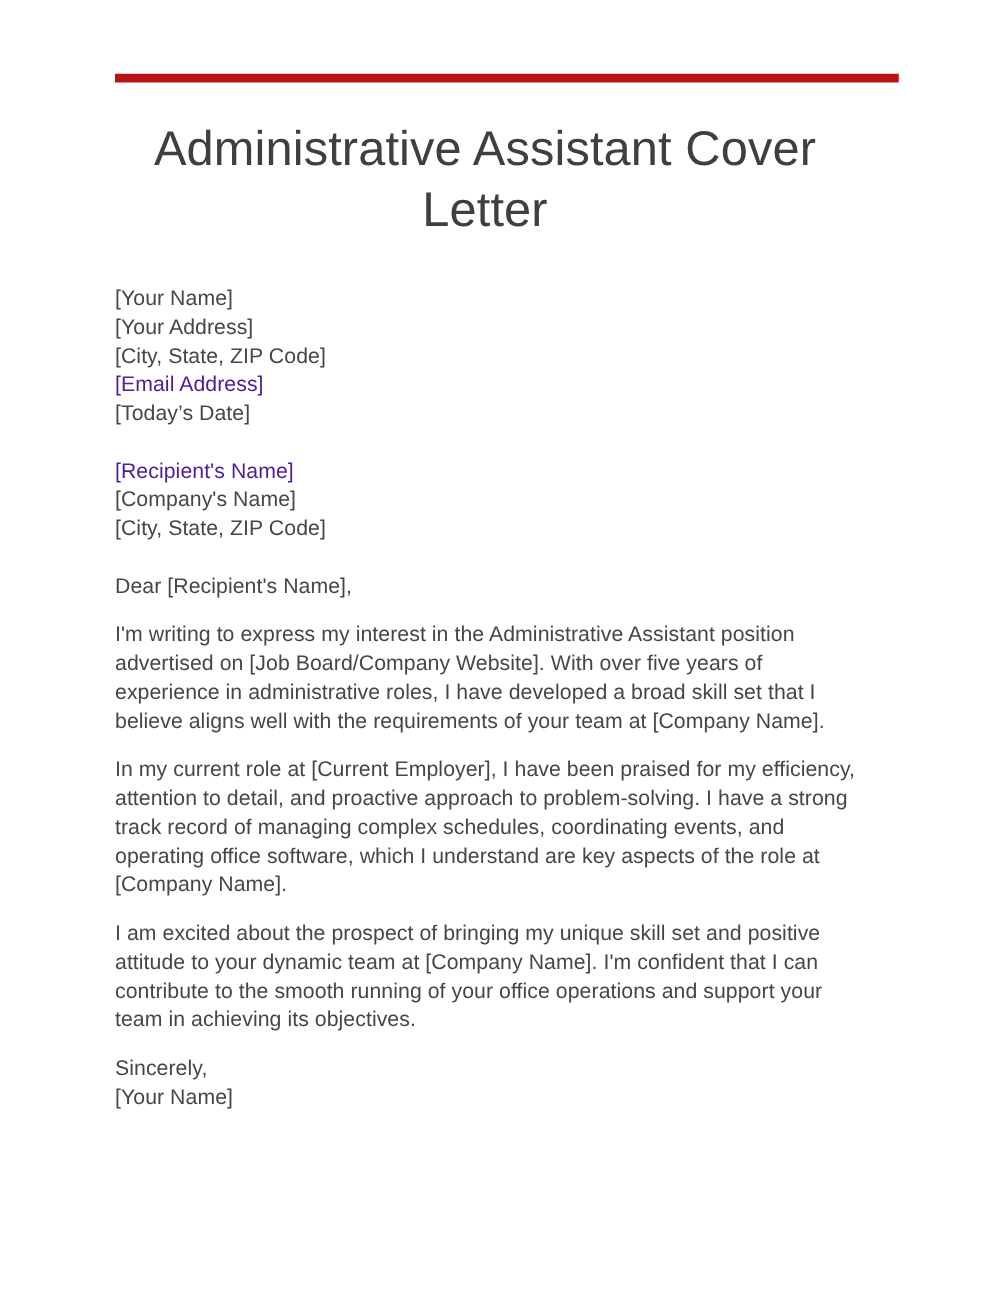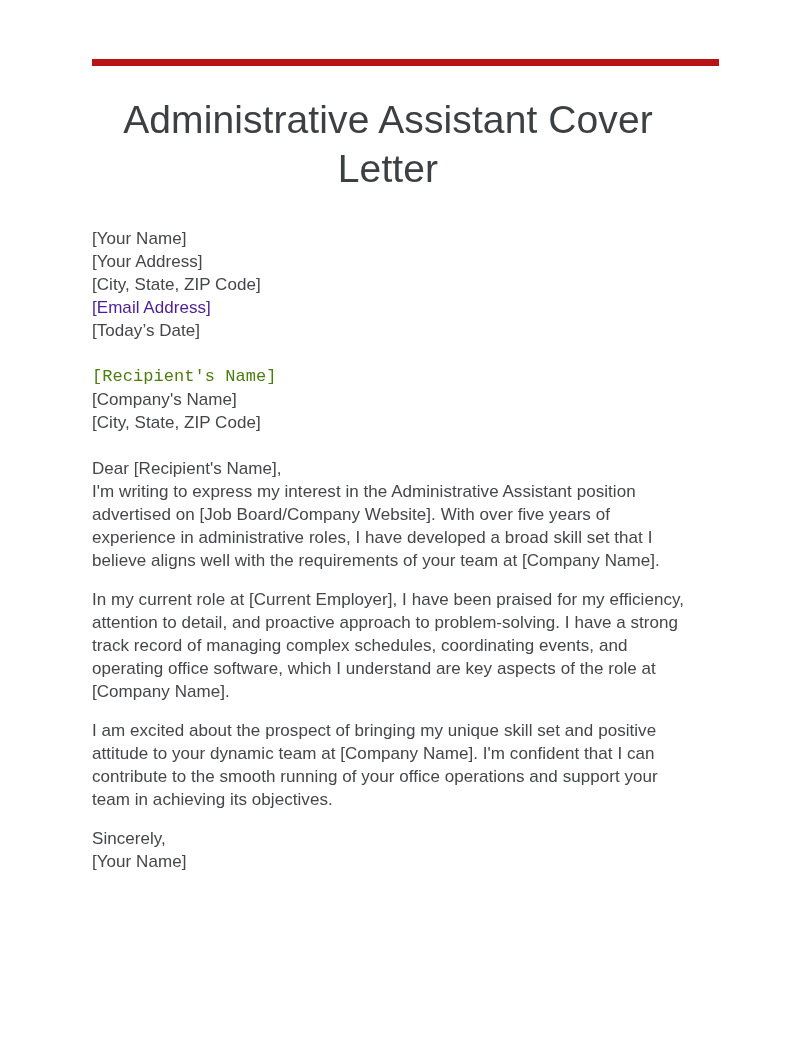--- a/index.html
+++ b/index.html
@@ -55,21 +55,21 @@
     font-size: 17px;
     line-height: 23px;
     color: #444649;
     margin: 0;
     letter-spacing: 0.05px;
   }
   .para {
     margin: 0 0 16px 0;
   }
   .para.salutation {
-    margin-bottom: 0;
+    margin-bottom: 16px;
   }
   .sign-block {
     margin: 0;
   }
 </style>
 </head>
 <body>
 
 <div id="page" style="background: rgb(255, 255, 255);">
 
@@ -83,21 +83,21 @@
 
       <div class="addr-block">
         <p class="addr-line" style="color: rgb(68, 70, 73);">[Your Name]</p>
         <p class="addr-line" style="color: rgb(68, 70, 73);">[Your Address]</p>
         <p class="addr-line" style="color: rgb(68, 70, 73);">[City, State, ZIP Code]</p>
         <p class="addr-line" style="color: #4c1d95;">[Email Address]</p>
         <p class="addr-line" style="color: rgb(68, 70, 73);">[Today’s Date]</p>
       </div>
 
       <div class="addr-block">
-        <p class="addr-line" style="color: #4d7c0f; font-family: Liberation Mono, monospace;">[Recipient's Name]</p>
+        <p class="addr-line" style="color: #4c1d95;">[Recipient's Name]</p>
         <p class="addr-line" style="color: rgb(68, 70, 73);">[Company's Name]</p>
         <p class="addr-line" style="color: rgb(68, 70, 73);">[City, State, ZIP Code]</p>
       </div>
 
       <p class="para salutation" style="color: rgb(68, 70, 73);">Dear [Recipient's Name],</p>
 
       <p class="para" style="color: rgb(68, 70, 73);">I'm writing to express my interest in the Administrative Assistant position advertised on [Job Board/Company Website]. With over five years of experience in administrative roles, I have developed a broad skill set that I believe aligns well with the requirements of your team at [Company Name].</p>
       <p class="para" style="color: rgb(68, 70, 73);">In my current role at [Current Employer], I have been praised for my efficiency, attention to detail, and proactive approach to problem-solving. I have a strong track record of managing complex schedules, coordinating events, and operating office software, which I understand are key aspects of the role at [Company Name].</p>
       <p class="para" style="color: rgb(68, 70, 73);">I am excited about the prospect of bringing my unique skill set and positive attitude to your dynamic team at [Company Name]. I'm confident that I can contribute to the smooth running of your office operations and support your team in achieving its objectives.</p>
 

